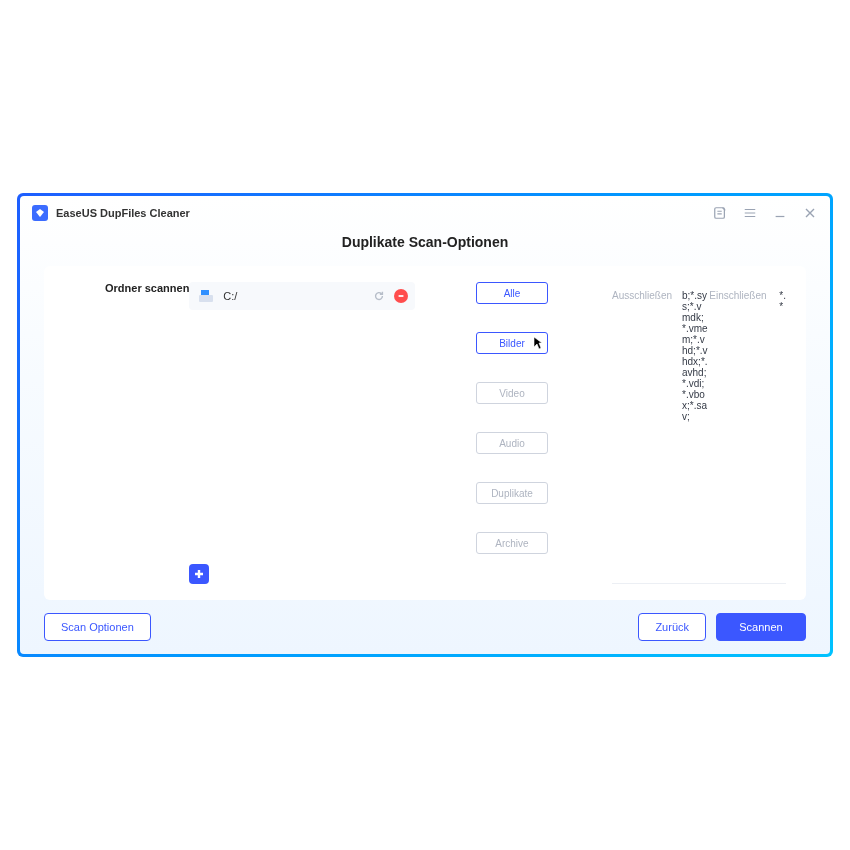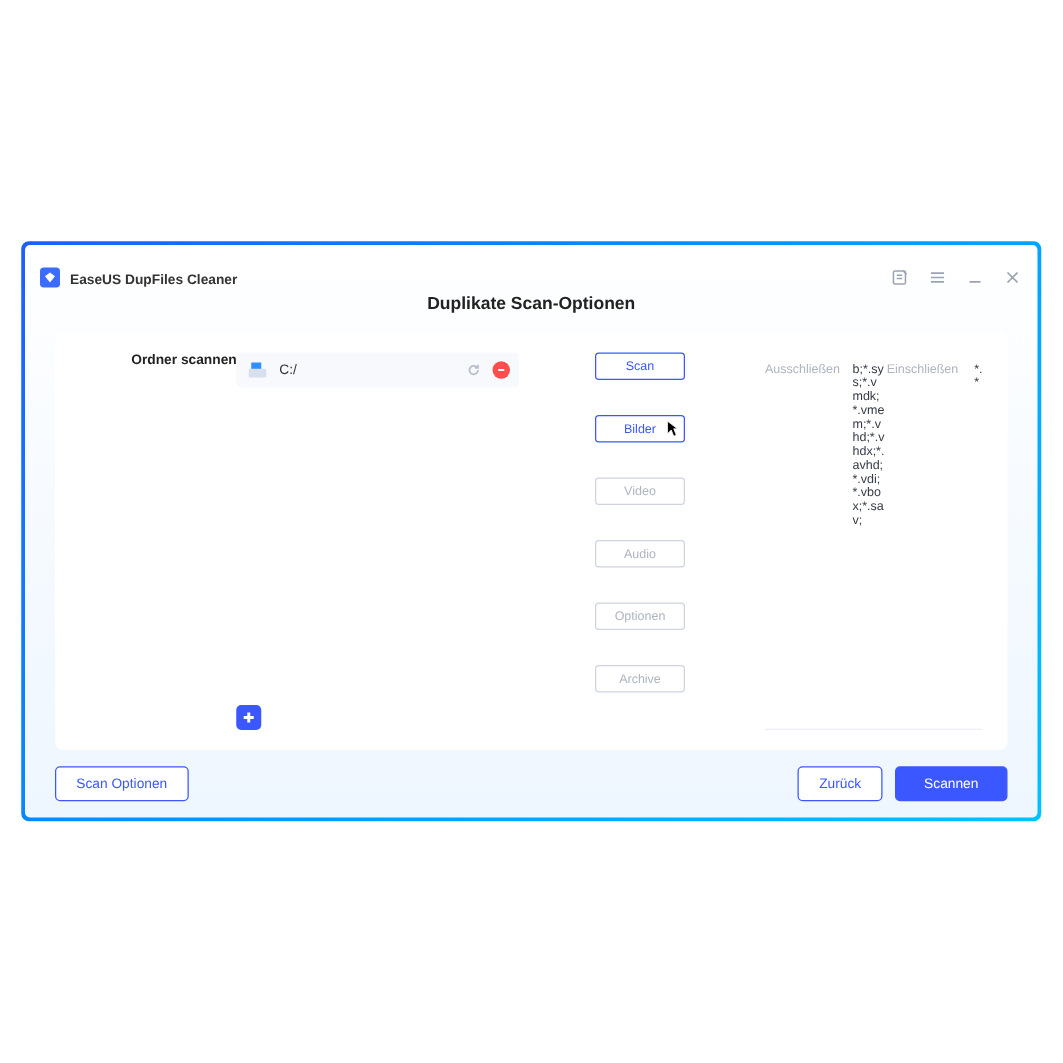--- a/index.html
+++ b/index.html
@@ -16,21 +16,21 @@
   }
   .app-window {
     width: 100%; height: 100%;
     background: linear-gradient(180deg, #ffffff 0%, #f7fbff 40%, #eef6ff 100%);
     border-radius: 4px;
     display: flex; flex-direction: column;
     position: relative;
   }
   .titlebar {
     height: 34px;
-    display: flex; align-items: flex-end;
+    display: flex; align-items: center;
     padding: 0 12px;
   }
   .app-logo {
     width: 16px; height: 16px;
     background: #3b6cff;
     border-radius: 3px;
     display: flex; align-items: center; justify-content: center;
     margin-right: 8px;
   }
   .app-logo svg { width: 10px; height: 10px; }
@@ -231,31 +231,31 @@
           <svg viewBox="0 0 12 12">
                 <path d="M6 2v8M2 6h8"></path>
               </svg>
         </div>
       </div>
     </div>
 
     <div class="col">
 
       <div class="filter-row">
-        <div class="filter-pill active">Scan</div>
+        <div class="filter-pill active">Alle</div>
         <div class="filter-pill active">Bilder
           <span class="cursor-arrow">
             <svg viewBox="0 0 10 14">
                   <path d="M1 1 L1 11 L4 8 L6 13 L8 12 L6 7 L9 7 Z" fill="#000" stroke="#fff" stroke-width="0.6"></path>
                 </svg>
           </span>
         </div>
         <div class="filter-pill">Video</div>
         <div class="filter-pill">Audio</div>
-        <div class="filter-pill">Optionen</div>
+        <div class="filter-pill">Duplikate</div>
         <div class="filter-pill">Archive</div>
       </div>
 
       <div class="pattern-line">
         <div class="pattern-label">Ausschließen</div>
         <div class="pattern-value">b;*.sys;*.vmdk;*.vmem;*.vhd;*.vhdx;*.avhd;*.vdi;*.vbox;*.sav;</div>
       </div>
       <div class="pattern-line">
         <div class="pattern-label">Einschließen</div>
         <div class="pattern-value">*.*</div>

